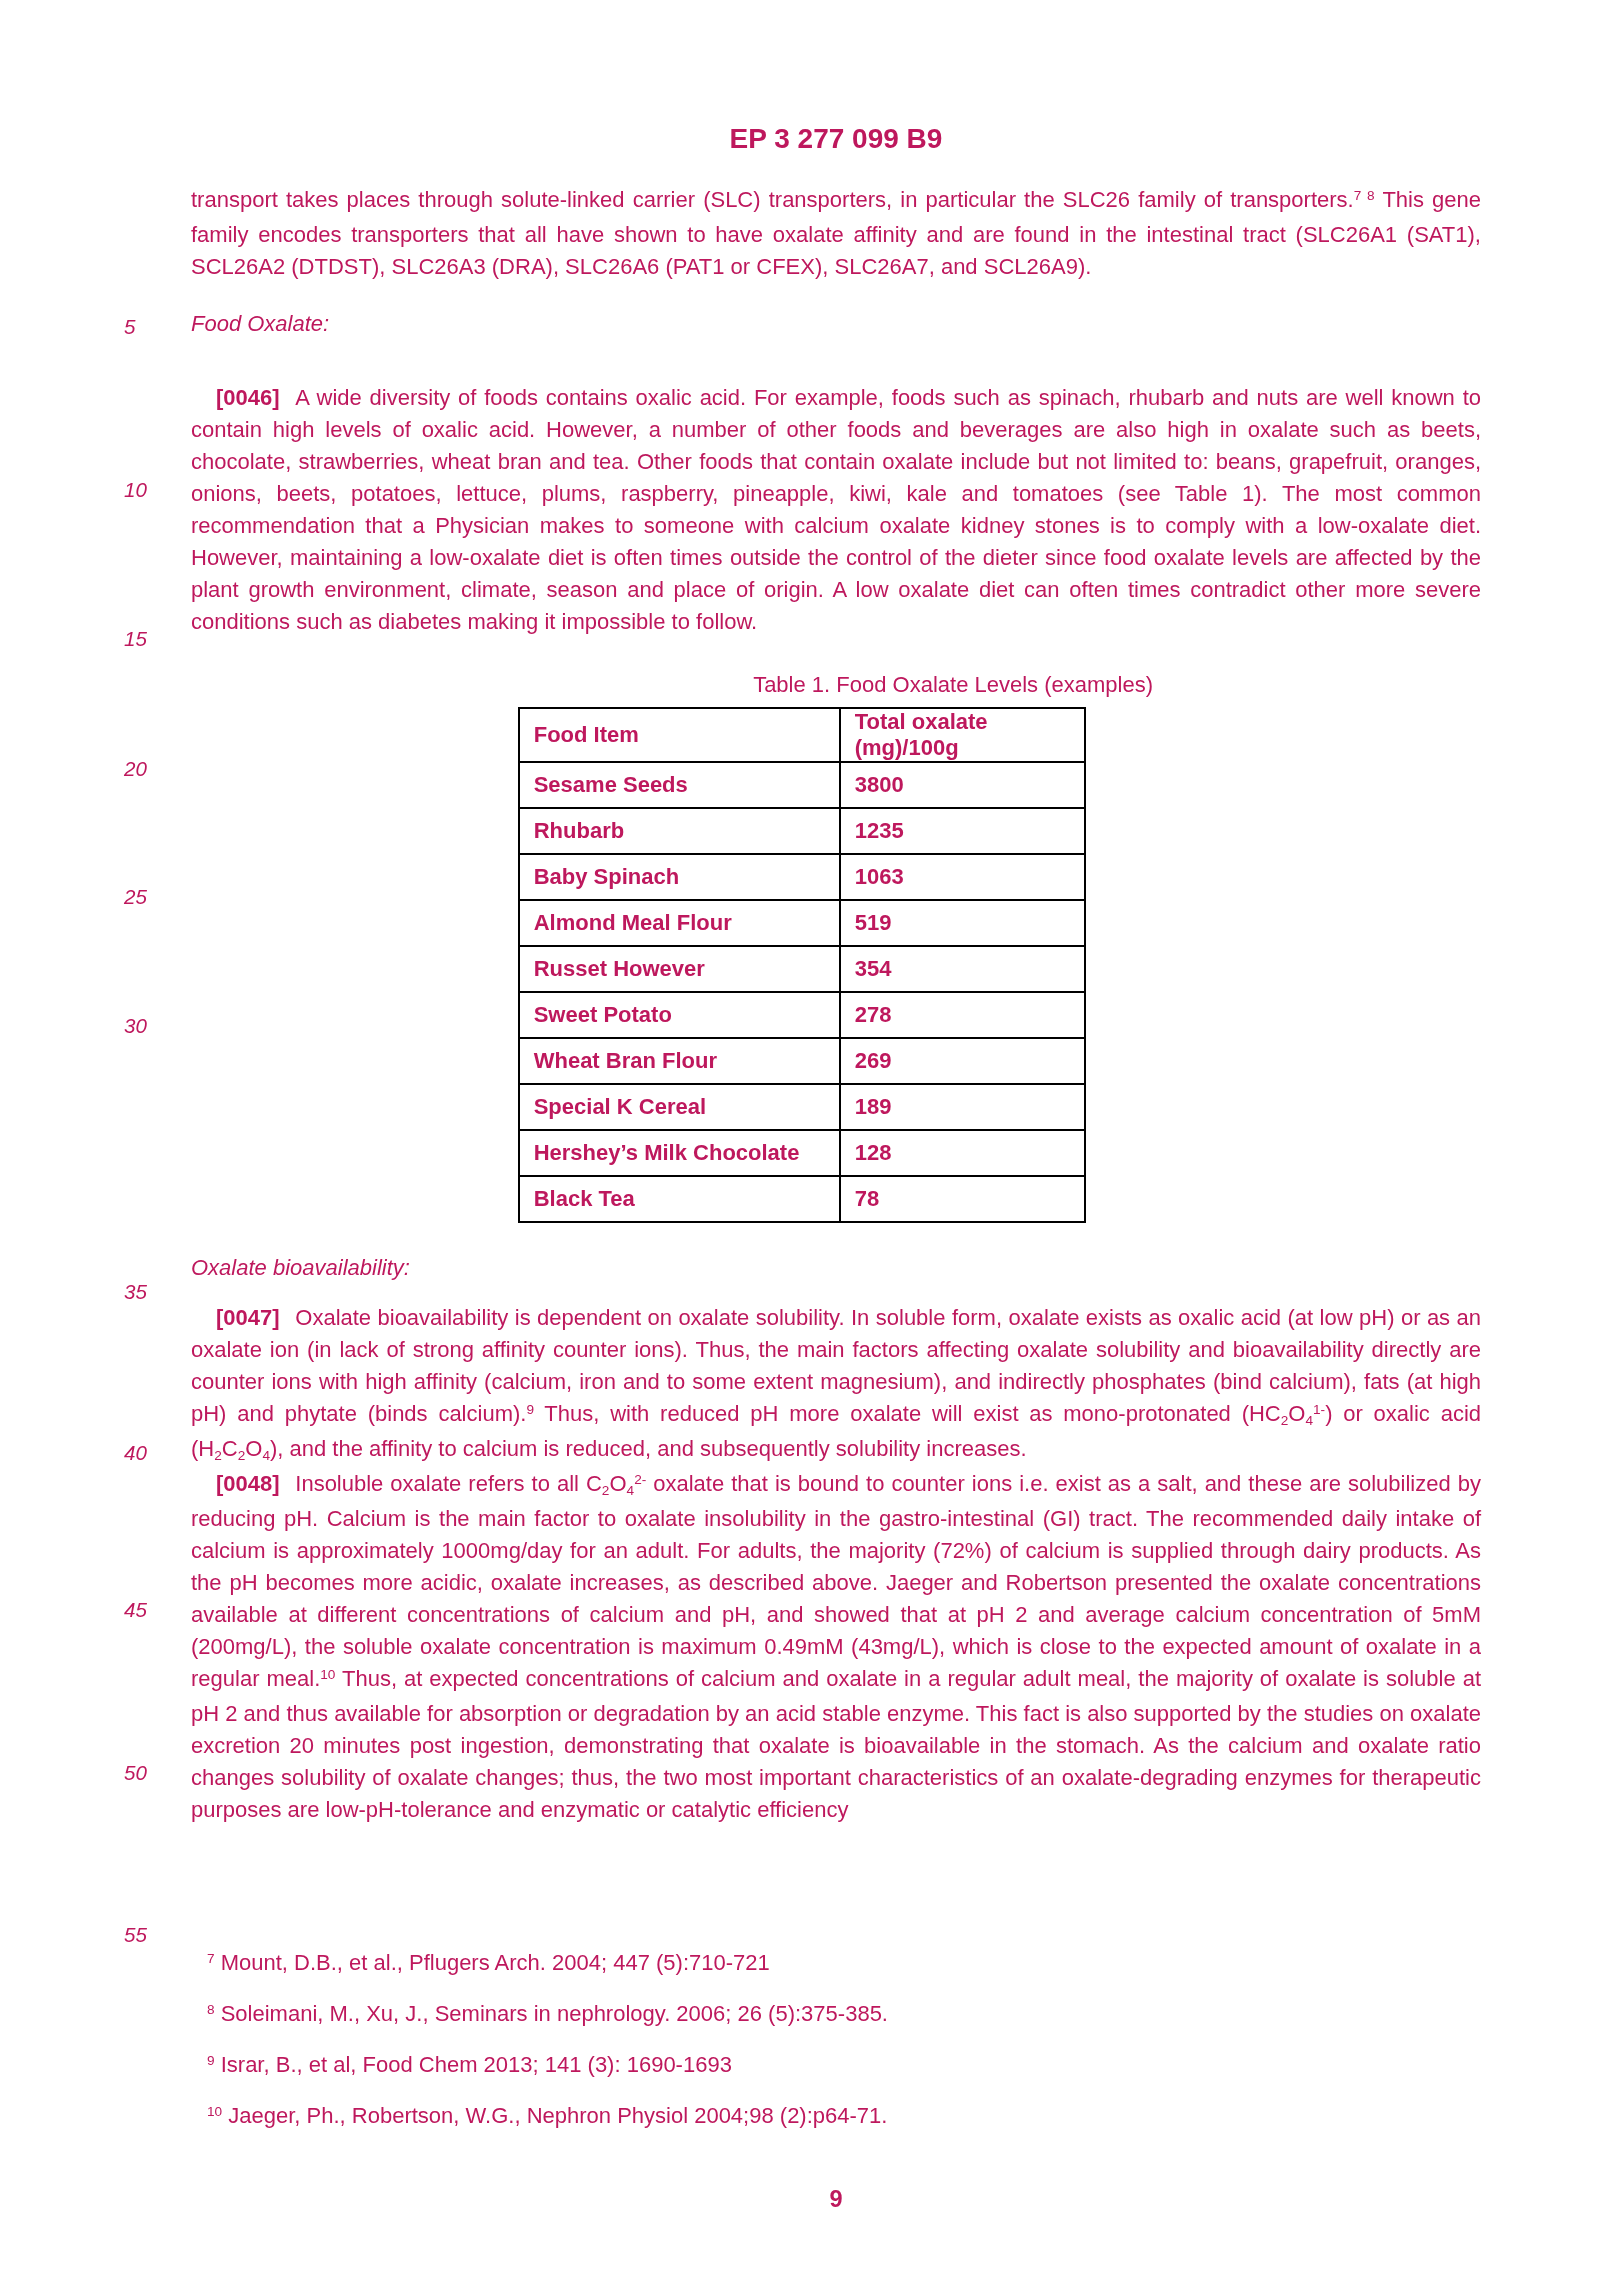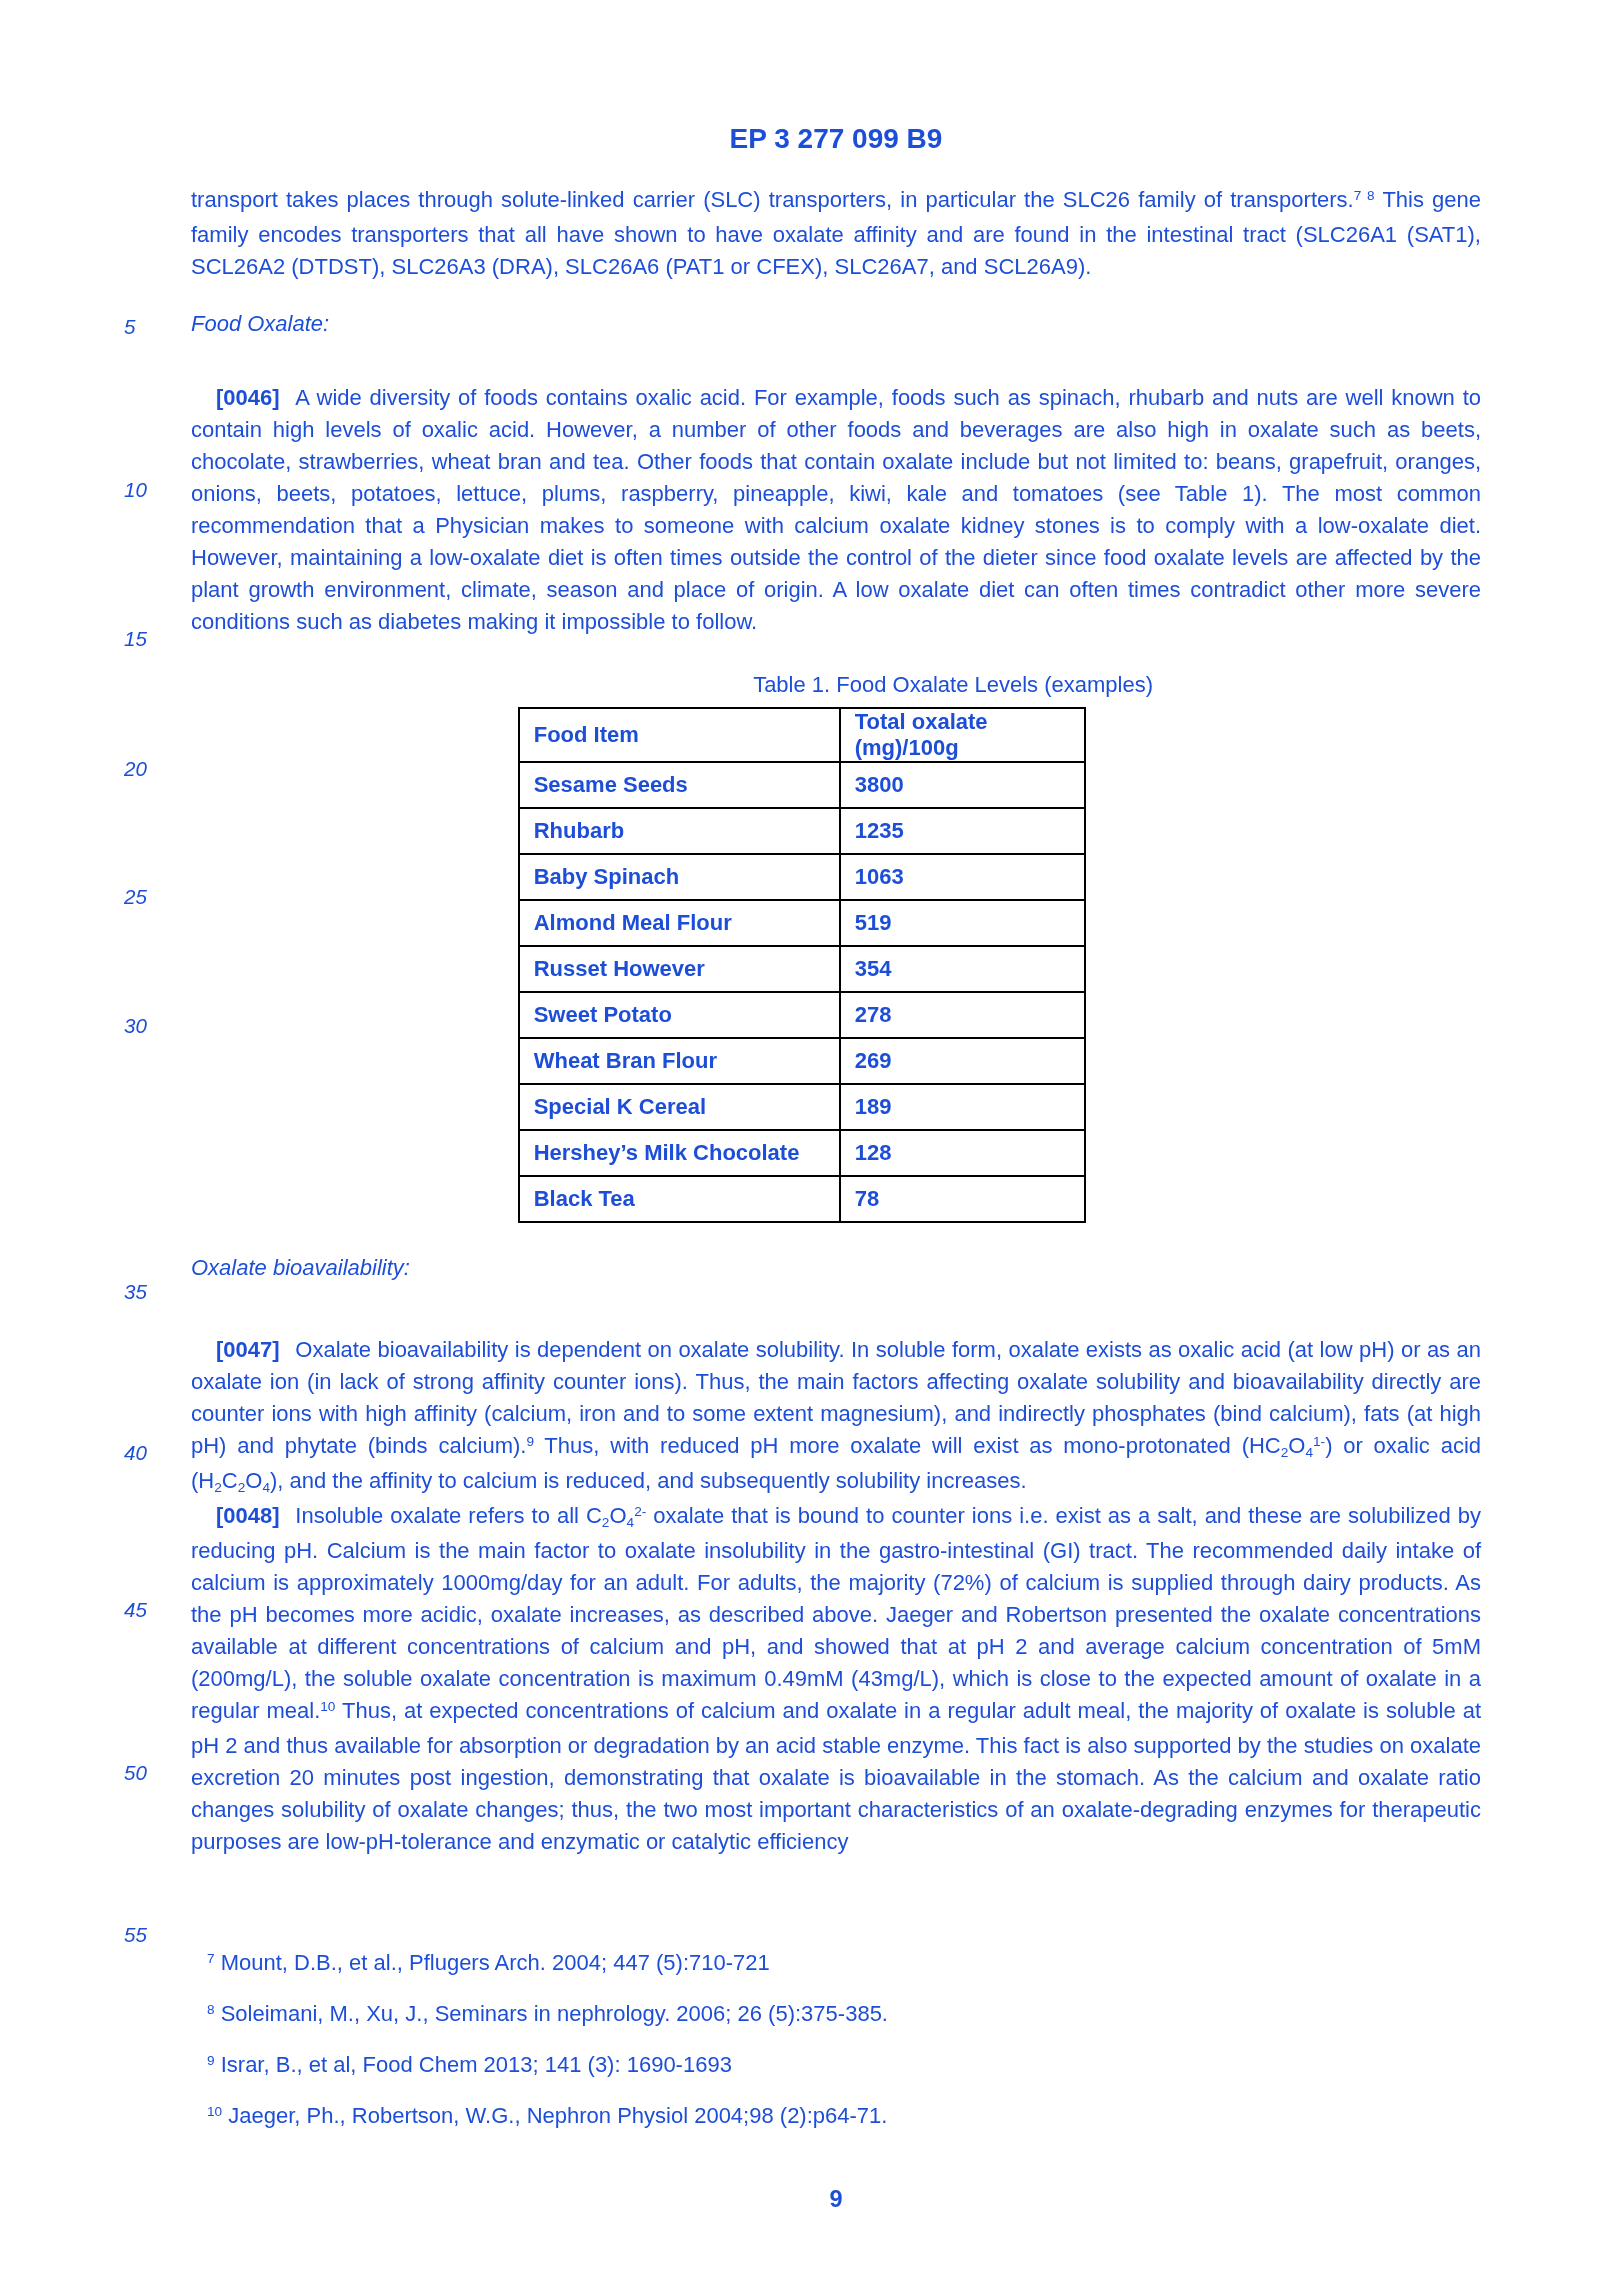--- a/index.html
+++ b/index.html
@@ -1,21 +1,21 @@
 <!DOCTYPE html>
 <html><head>
 <meta charset="utf-8">
 <style>
   html,body { margin:0; padding:0; background:#ffffff; }
   .page {
     position: relative;
     width: 1620px;
     height: 2293px;
     background: #ffffff;
-    color: #1d4ed8;
+    color: #be185d;
     font-family: "Liberation Sans", sans-serif;
     overflow: hidden;
   }
   .doc-header {
     position: absolute;
     top: 123px; left: 191px; width: 1290px;
     text-align: center;
     font-size: 28px;
     font-weight: bold;
   }
@@ -155,21 +155,21 @@
         <tr>
             <td>Black Tea</td>
             <td>78</td>
           </tr>
       </tbody>
     </table>
   </div>
 
   <div class="iheading" style="top:1255px">Oxalate bioavailability:</div>
 
-  <div class="col" style="top:1334px">
+  <div class="col" style="top:1302px">
     <p class="para"><b>[0047]</b>Oxalate bioavailability is dependent on oxalate solubility. In soluble form, oxalate exists as oxalic acid (at low pH) or as an oxalate ion (in lack of strong affinity counter ions). Thus, the main factors affecting oxalate solubility and bioavailability directly are counter ions with high affinity (calcium, iron and to some extent magnesium), and indirectly phosphates (bind calcium), fats (at high pH) and phytate (binds calcium).<sup>9</sup> Thus, with reduced pH more oxalate will exist as mono-protonated (HC<sub>2</sub>O<sub>4</sub><sup>1-</sup>) or oxalic acid (H<sub>2</sub>C<sub>2</sub>O<sub>4</sub>), and the affinity to calcium is reduced, and subsequently solubility increases.</p>
     <p class="para"><b>[0048]</b>Insoluble oxalate refers to all C<sub>2</sub>O<sub>4</sub><sup>2-</sup> oxalate that is bound to counter ions i.e. exist as a salt, and these are solubilized by reducing pH. Calcium is the main factor to oxalate insolubility in the gastro-intestinal (GI) tract. The recommended daily intake of calcium is approximately 1000mg/day for an adult. For adults, the majority (72%) of calcium is supplied through dairy products. As the pH becomes more acidic, oxalate increases, as described above. Jaeger and Robertson presented the oxalate concentrations available at different concentrations of calcium and pH, and showed that at pH 2 and average calcium concentration of 5mM (200mg/L), the soluble oxalate concentration is maximum 0.49mM (43mg/L), which is close to the expected amount of oxalate in a regular meal.<sup>10</sup> Thus, at expected concentrations of calcium and oxalate in a regular adult meal, the majority of oxalate is soluble at pH 2 and thus available for absorption or degradation by an acid stable enzyme. This fact is also supported by the studies on oxalate excretion 20 minutes post ingestion, demonstrating that oxalate is bioavailable in the stomach. As the calcium and oxalate ratio changes solubility of oxalate changes; thus, the two most important characteristics of an oxalate-degrading enzymes for therapeutic purposes are low-pH-tolerance and enzymatic or catalytic efficiency</p>
   </div>
 
   <div class="footnotes">
     <p class="fn"><sup>7</sup><span> Mount, D.B., et al., Pflugers Arch. 2004; 447 (5):710-721</span></p>
     <p class="fn"><sup>8</sup><span> Soleimani, M., Xu, J., Seminars in nephrology. 2006; 26 (5):375-385.</span></p>
     <p class="fn"><sup>9</sup><span> Israr, B., et al, Food Chem 2013; 141 (3): 1690-1693</span></p>
     <p class="fn"><sup>10</sup><span> Jaeger, Ph., Robertson, W.G., Nephron Physiol 2004;98 (2):p64-71.</span></p>
   </div>

